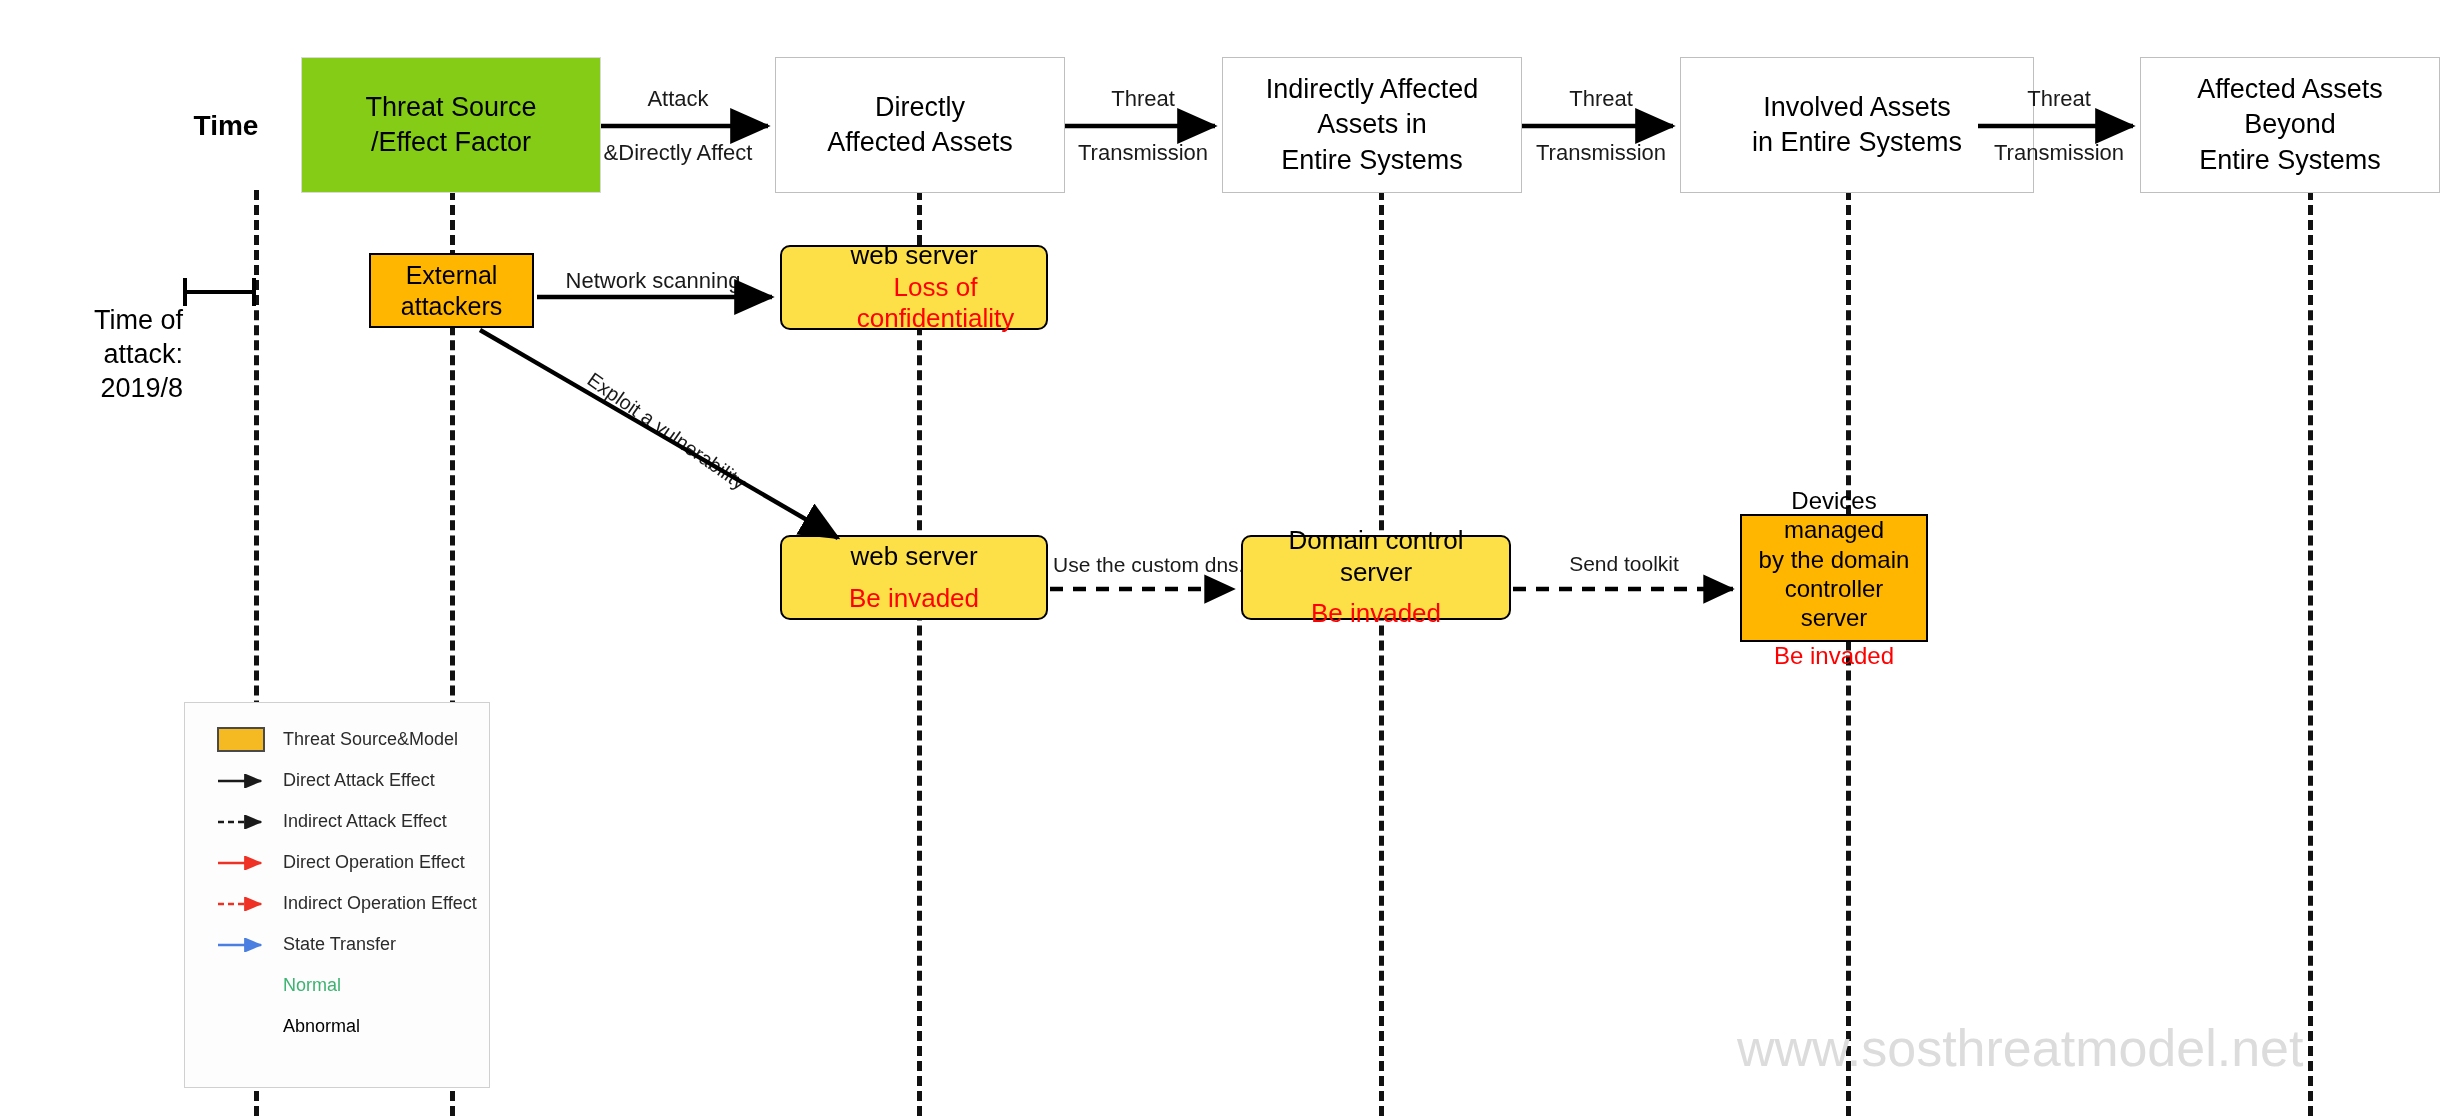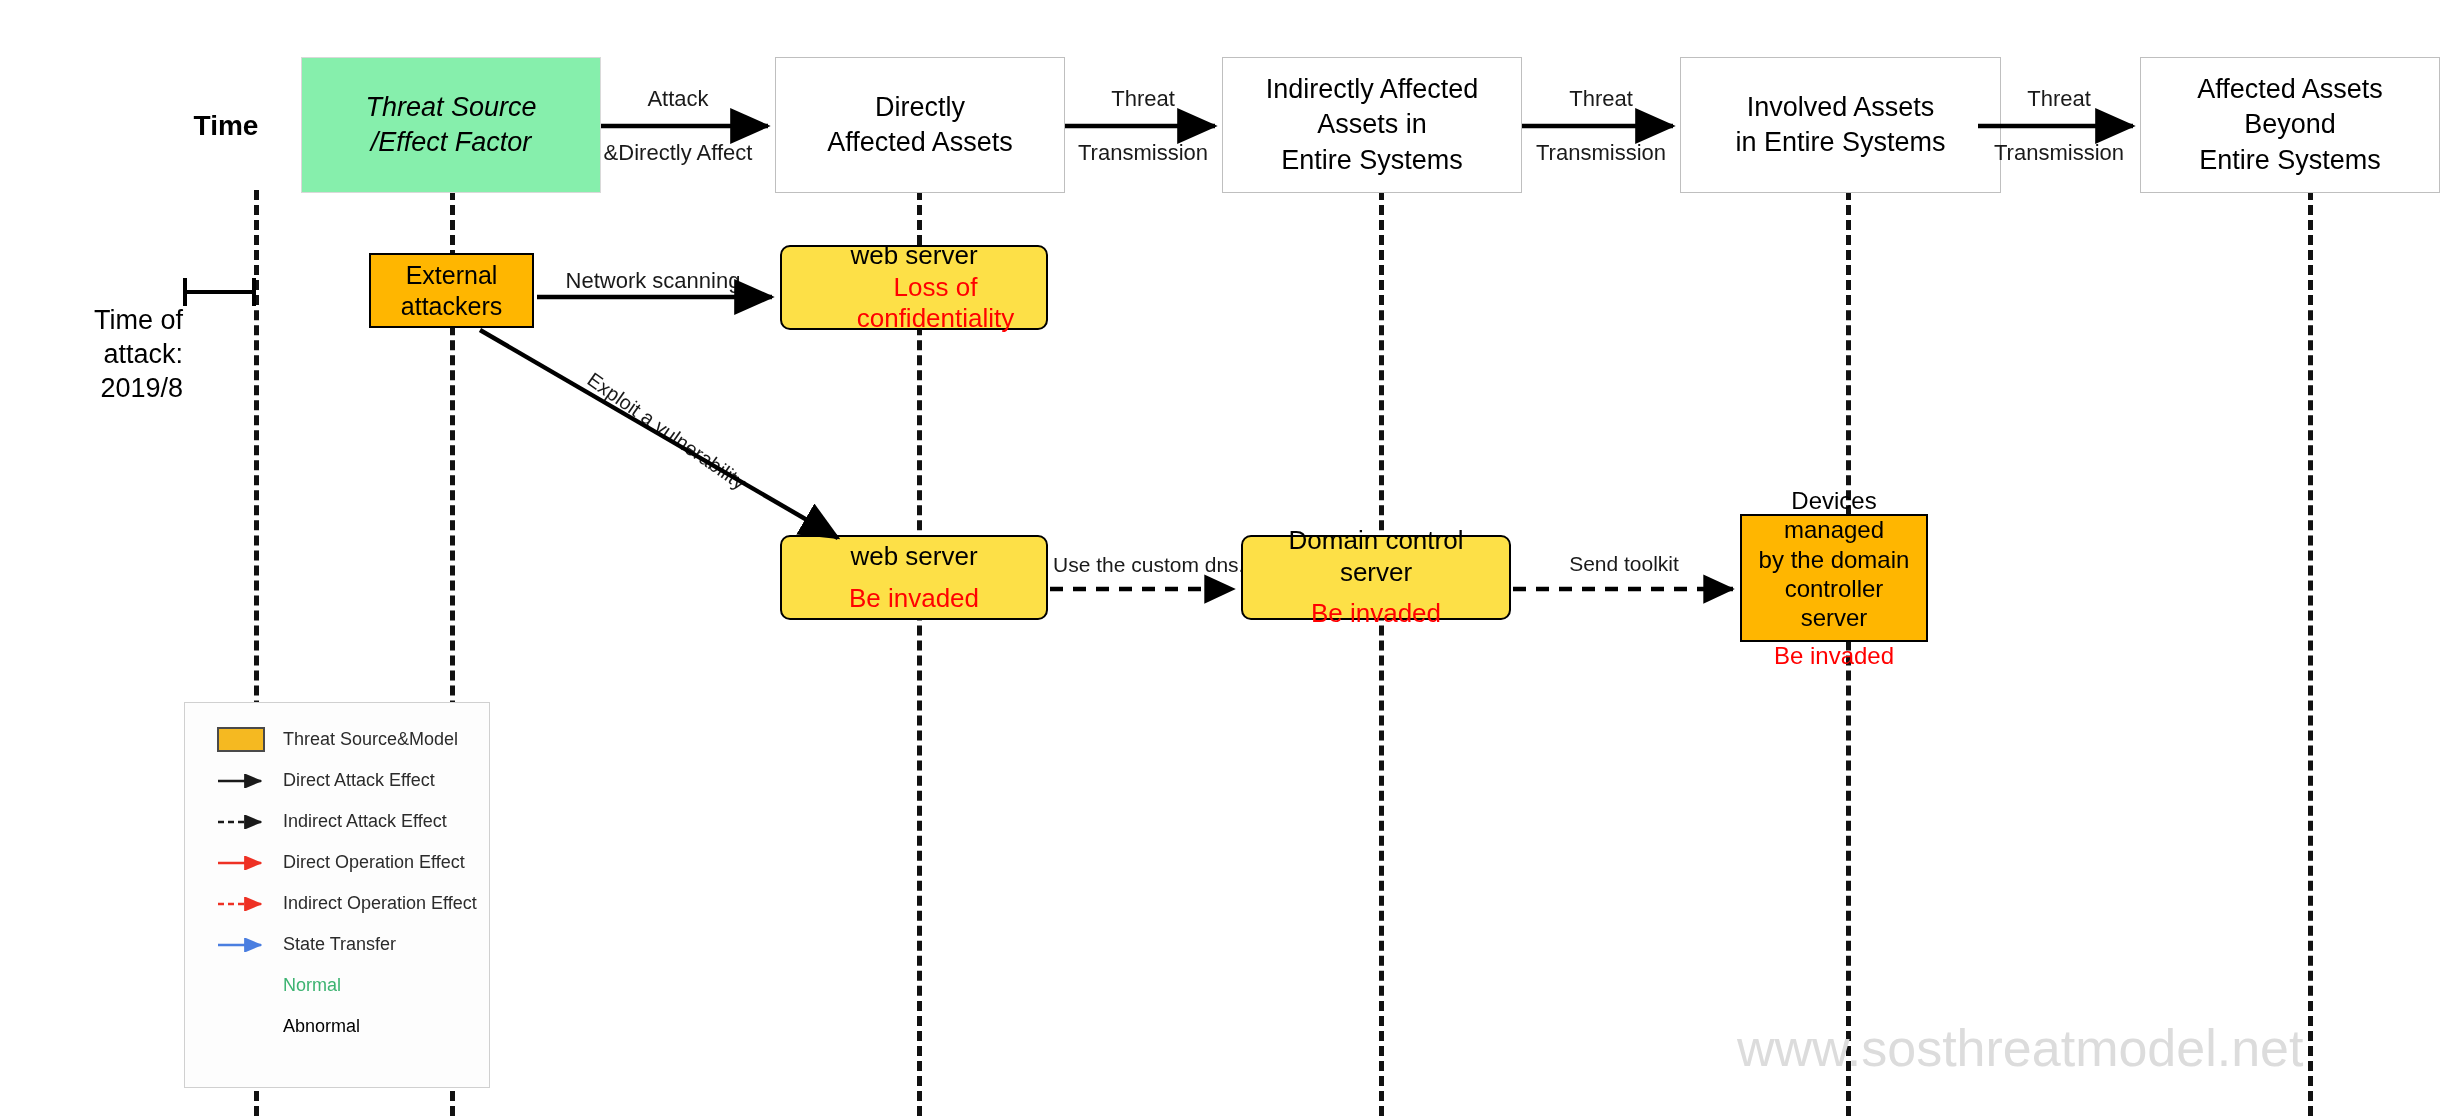--- a/index.html
+++ b/index.html
@@ -26,23 +26,22 @@
     text-align: center;
     font-size: 27px;
     line-height: 1.30;
     color: #000000;
     border: 1px solid #bfbfbf;
     background: #ffffff;
     white-space: pre-line;
     padding: 2px 6px;
   }
   .col-box.threat {
-    background: #86efac;
+    background: #84cc16;
     border: 1px solid #d9d9d9;
-    font-style: italic;
   }
 
   
   .lifeline {
     position: absolute;
     width: 0;
     border-left: 5px dashed #111111;
     top: 190px;
     height: 926px;
   }
@@ -183,21 +182,21 @@
   <div class="col-box threat" style="left:301px; top:57px; width:300px; height:136px;">Threat Source
 /Effect Factor</div>
 
   <div class="col-box" style="left:775px; top:57px; width:290px; height:136px;">Directly
 Affected Assets</div>
 
   <div class="col-box" style="left:1222px; top:57px; width:300px; height:136px;">Indirectly Affected
 Assets in
 Entire Systems</div>
 
-  <div class="col-box" style="left:1680px; top:57px; width:321px; height:136px;">Involved Assets
+  <div class="col-box" style="left:1680px; top:57px; width:354px; height:136px;">Involved Assets
 in Entire Systems</div>
 
   <div class="col-box" style="left:2140px; top:57px; width:300px; height:136px;">Affected Assets
 Beyond
 Entire Systems</div>
 
   <div class="lbl lbl-center" style="left:678px; top:86px;">Attack</div>
   <div class="lbl lbl-center" style="left:678px; top:140px;">&amp;Directly Affect</div>
 
   <div class="lbl lbl-center" style="left:1143px; top:86px;">Threat</div>

